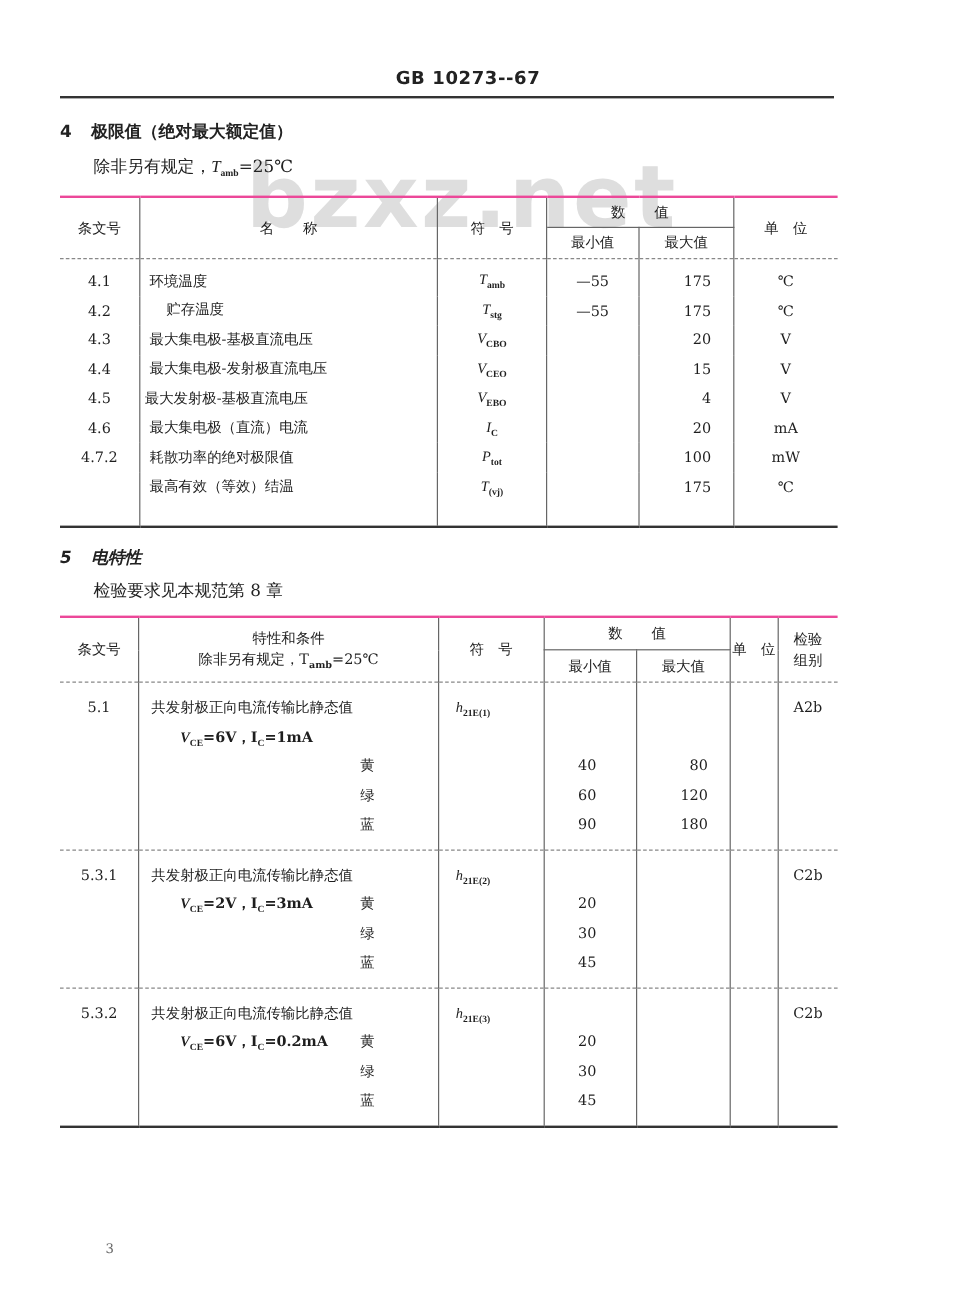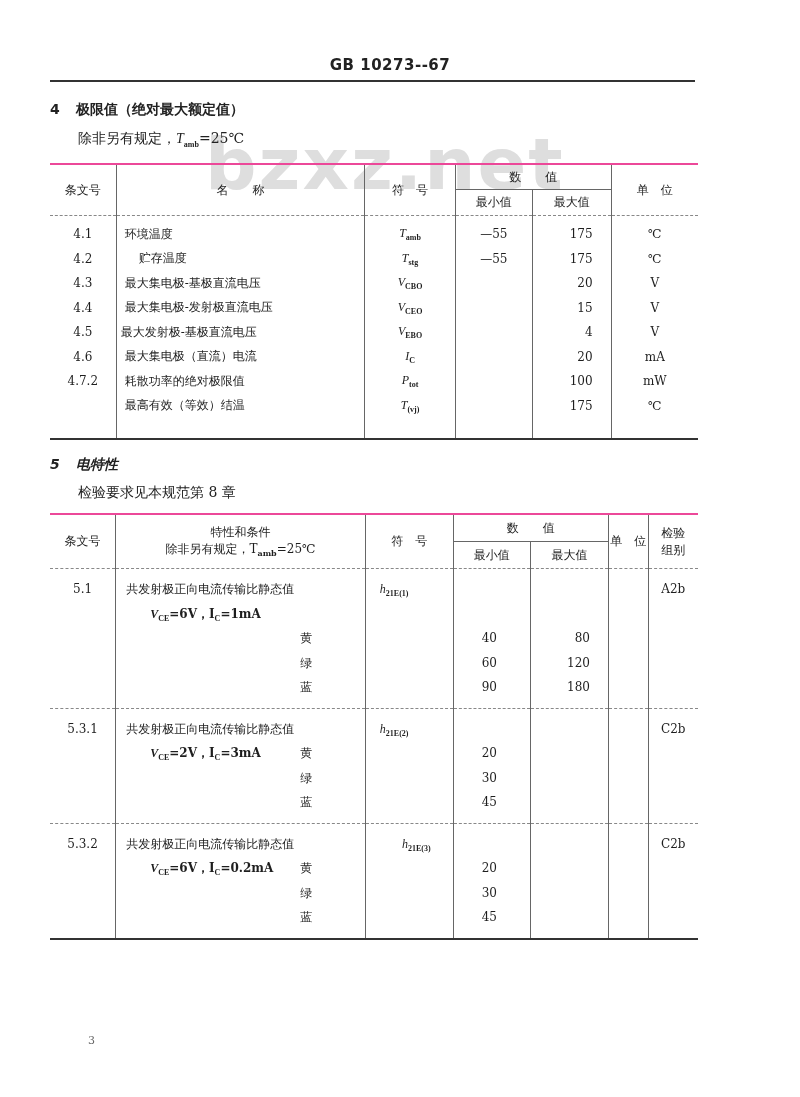--- a/index.html
+++ b/index.html
@@ -272,21 +272,21 @@
           <span class="line">5.3.2</span>
         </td>
         <td class="grp-cell">
           <span class="line" style="padding-left:10px;">共发射极正向电流传输比静态值</span>
           <span class="line" style="padding-left:34px; position:relative;"><span class="bold"><span class="sym"><span>V</span><sub>CE</sub></span><span>=6V，I</span><span class="sym"><sub>C</sub></span><span>=0.2mA</span></span><span style="position:absolute; left:184px;">黄</span></span>
           <span class="line" style="padding-left:184px;">绿</span>
           <span class="line" style="padding-left:184px;">蓝</span>
           <span class="line" style="height:8px;"></span>
         </td>
         <td class="grp-cell">
-          <span class="line" style="padding-left:14px;text-align:center;"><span class="sym"><span>h</span><sub>21E(3)</sub></span></span>
+          <span class="line" style="padding-left:14px;"><span class="sym"><span>h</span><sub>21E(3)</sub></span></span>
         </td>
         <td class="grp-cell">
           <span class="line"></span>
           <span class="line" style="padding-left:28px;">20</span>
           <span class="line" style="padding-left:28px;">30</span>
           <span class="line" style="padding-left:28px;">45</span>
         </td>
         <td class="grp-cell">
           <span class="line"></span>
           <span class="line r" style="padding-right:18px;"></span>

